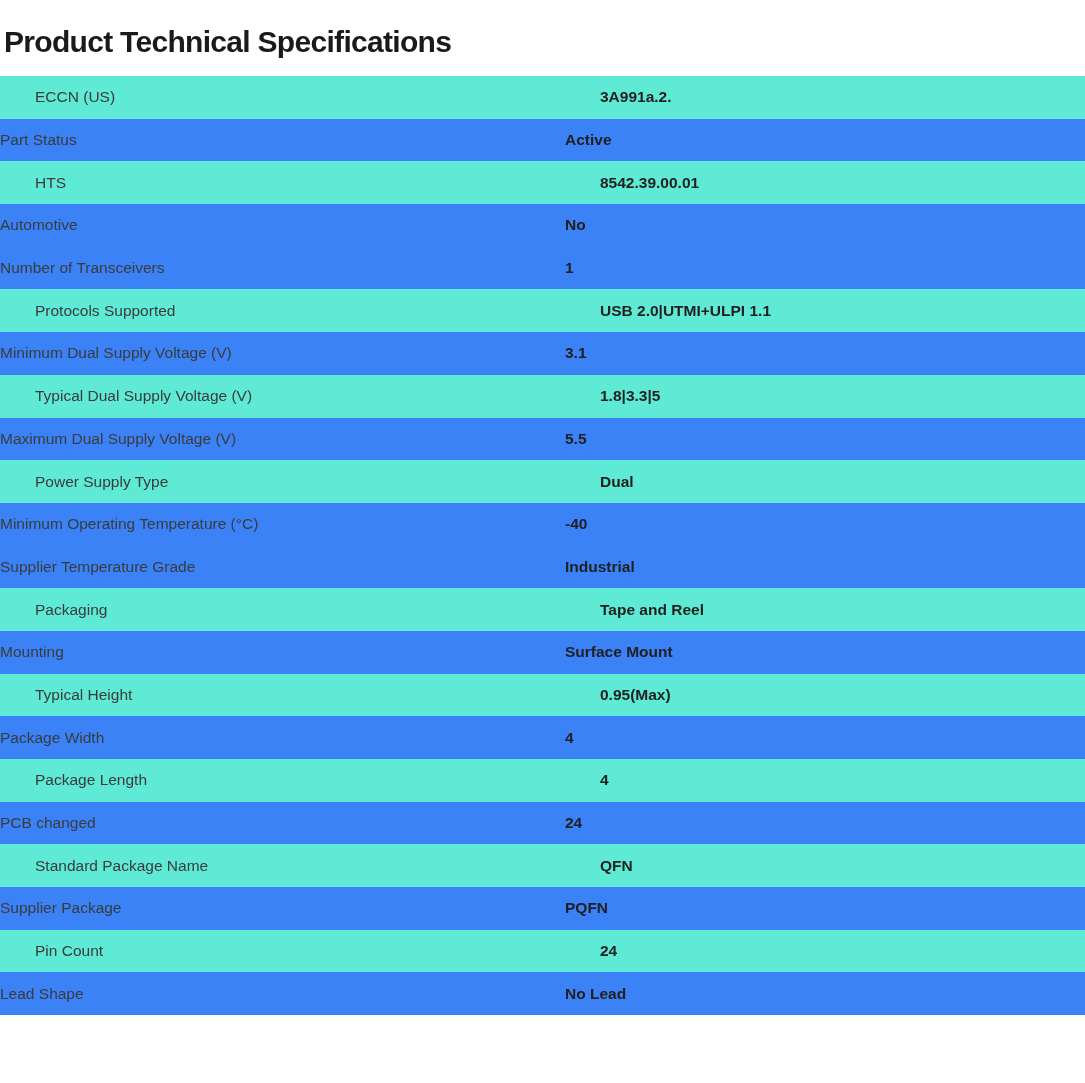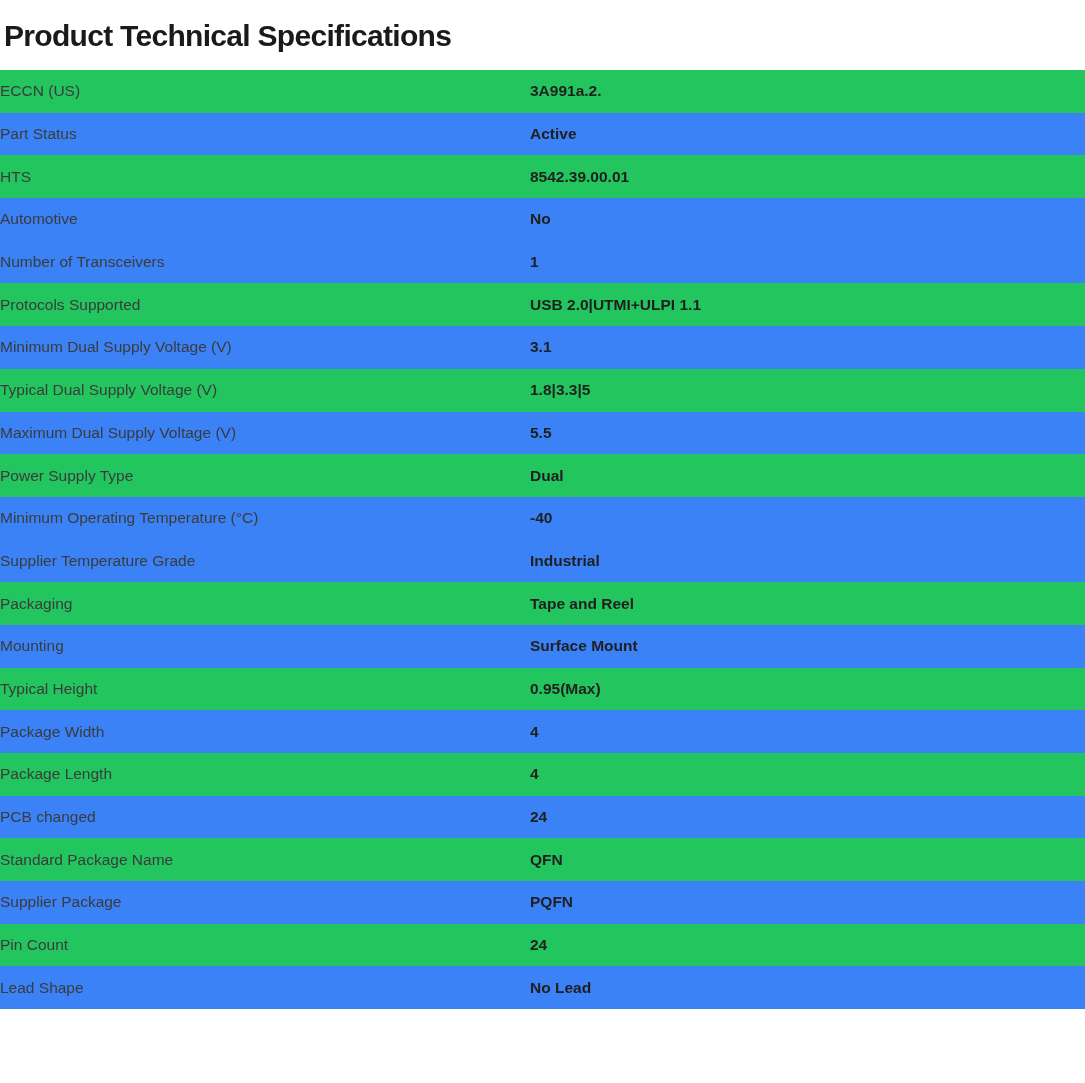--- a/index.html
+++ b/index.html
@@ -16,31 +16,32 @@
   }
   .page {
     width: 1085px;
     box-sizing: border-box;
   }
   .page-title {
     font-size: 30px;
     font-weight: bold;
     letter-spacing: -0.7px;
     color: #1a1a1a;
-    padding: 18px 0 16px 4px;
+    padding: 24px 0 16px 4px;
     margin: 0;
     line-height: 1.2;
   }
   table.spec-table {
     width: 1085px;
     border-collapse: collapse;
     table-layout: fixed;
   }
   table.spec-table tr.row-odd td {
-    background: #22c55e;
+    background: #5eead4;
+    padding-left: 35px;
   }
   table.spec-table tr.row-even td {
     background: #3b82f6;
   }
   table.spec-table td {
     height: 42.7px;
     padding: 0 0 0 0;
     vertical-align: middle;
     font-size: 15.5px;
   }

